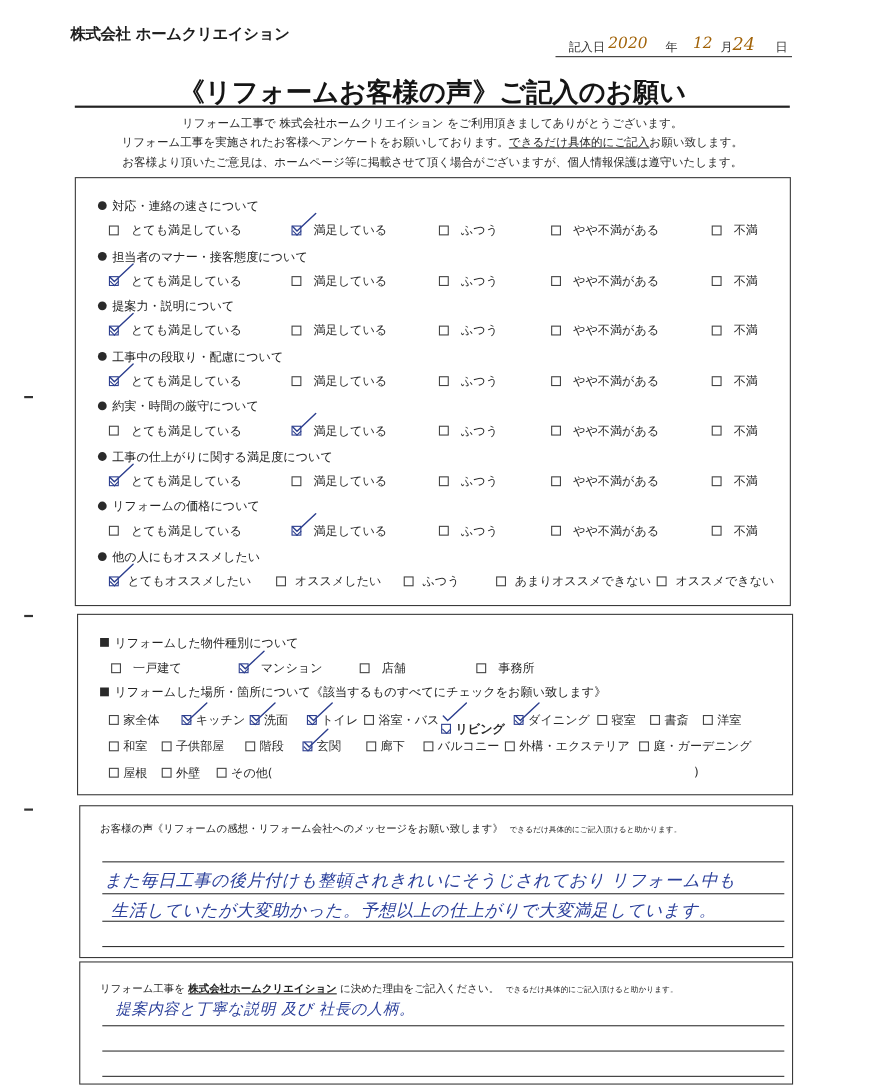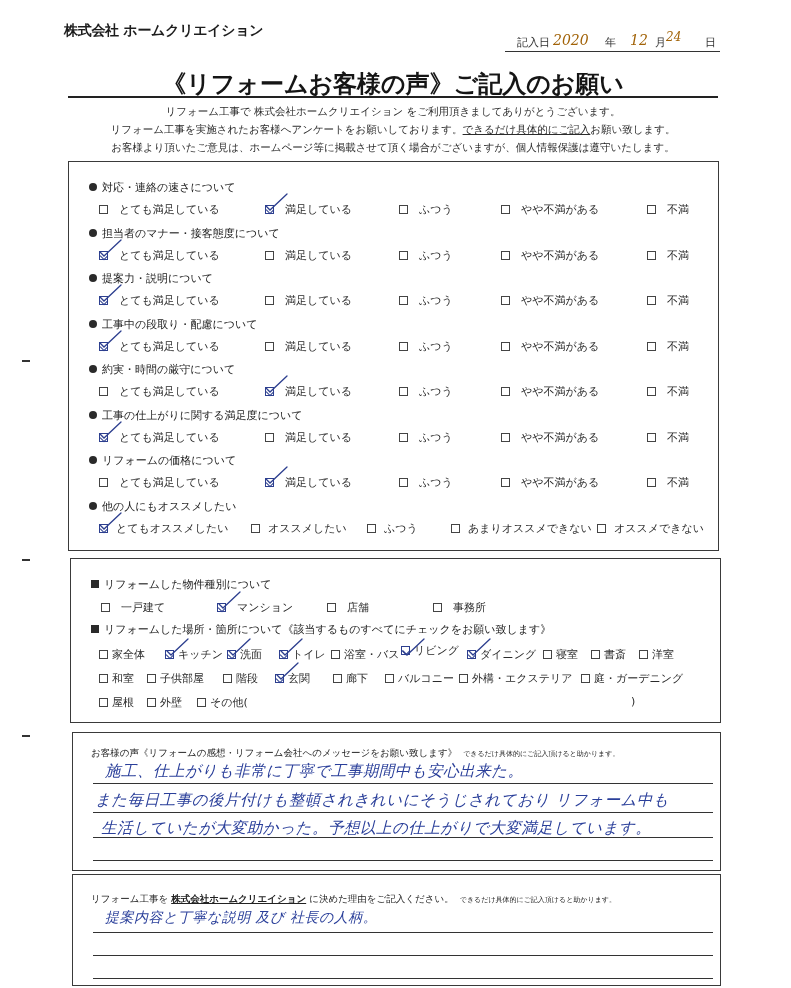--- a/index.html
+++ b/index.html
@@ -39,21 +39,21 @@
 <div class="mark" style="top:735px;"></div>
 
 <div class="abs company">株式会社 ホームクリエイション</div>
 
 <div class="abs date-row">
   <span style="left:12px;">記入日</span>
   <span class="hand" style="left:48px;top:0;font-size:14px;">2020</span>
   <span style="left:100px;">年</span>
   <span class="hand" style="left:125px;top:0;font-size:14px;">12</span>
   <span style="left:150px;">月</span>
-  <span class="hand" style="left:161px;top:-2px;font-size:12px;text-align:center;">24</span>
+  <span class="hand" style="left:161px;top:-2px;font-size:16px;text-align:center;">24</span>
   <span style="left:200px;">日</span>
 </div>
 
 <div class="abs title">《リフォームお客様の声》ご記入のお願い</div>
 <div class="abs title-rule"></div>
 
 <div class="abs intro" style="top:105px;">リフォーム工事で 株式会社ホームクリエイション をご利用頂きましてありがとうございます。</div>
 <div class="abs intro" style="top:123px;"><span>リフォーム工事を実施されたお客様へアンケートをお願いしております。</span><u>できるだけ具体的にご記入</u><span>お願い致します。</span></div>
 <div class="abs intro" style="top:141px;">お客様より頂いたご意見は、ホームページ等に掲載させて頂く場合がございますが、個人情報保護は遵守いたします。</div>
 
@@ -149,21 +149,21 @@
       </svg></div>
     <div class="opt" style="left: 156px; top: 88px;"><span class="cb tight checked"></span><span>洗面</span></div>
     <div class="tick" style="left: 155px; top: 78px;"><svg viewBox="0 0 26 20" width="26" height="20">
         <path d="M3 14 L7 18 L24 2" fill="none" stroke="#2d3f8f" stroke-width="1.3" stroke-linecap="round"></path>
       </svg></div>
     <div class="opt" style="left: 208px; top: 88px;"><span class="cb tight checked"></span><span>トイレ</span></div>
     <div class="tick" style="left: 207px; top: 78px;"><svg viewBox="0 0 26 20" width="26" height="20">
         <path d="M3 14 L7 18 L24 2" fill="none" stroke="#2d3f8f" stroke-width="1.3" stroke-linecap="round"></path>
       </svg></div>
     <div class="opt" style="left: 260px; top: 88px;"><span class="cb tight"></span><span>浴室・バス</span></div>
-    <div class="opt" style="left: 330px; top: 84px;"><span class="cb tight checked"></span><span>リビング</span></div>
+    <div class="opt" style="left: 330px; top: 96px; font-weight: bold;"><span class="cb tight checked"></span><span>リビング</span></div>
     <div class="tick" style="left: 329px; top: 78px;"><svg viewBox="0 0 26 20" width="26" height="20">
         <path d="M3 14 L7 18 L24 2" fill="none" stroke="#2d3f8f" stroke-width="1.3" stroke-linecap="round"></path>
       </svg></div>
     <div class="opt" style="left: 396px; top: 88px;"><span class="cb tight checked"></span><span>ダイニング</span></div>
     <div class="tick" style="left: 395px; top: 78px;"><svg viewBox="0 0 26 20" width="26" height="20">
         <path d="M3 14 L7 18 L24 2" fill="none" stroke="#2d3f8f" stroke-width="1.3" stroke-linecap="round"></path>
       </svg></div>
     <div class="opt" style="left: 472px; top: 88px;"><span class="cb tight"></span><span>寝室</span></div>
     <div class="opt" style="left: 520px; top: 88px;"><span class="cb tight"></span><span>書斎</span></div>
     <div class="opt" style="left: 568px; top: 88px;"><span class="cb tight"></span><span>洋室</span></div>
@@ -179,21 +179,20 @@
     <div class="opt" style="left: 388px; top: 112px;"><span class="cb tight"></span><span>外構・エクステリア</span></div>
     <div class="opt" style="left: 510px; top: 112px;"><span class="cb tight"></span><span>庭・ガーデニング</span></div>
     <div class="opt" style="left: 28px; top: 136px;"><span class="cb tight"></span><span>屋根</span></div>
     <div class="opt" style="left: 76px; top: 136px;"><span class="cb tight"></span><span>外壁</span></div>
     <div class="opt" style="left: 126px; top: 136px;"><span class="cb tight"></span><span>その他(</span></div>
     <div class="opt" style="left: 560px; top: 136px;">)</div>
   </div>
 
 <div class="frame" style="left:72px;top:732px;width:649px;height:139px;">
   <div class="msg-label" style="top:14px;"><span>お客様の声《リフォームの感想・リフォーム会社へのメッセージをお願い致します》</span><small>できるだけ具体的にご記入頂けると助かります。</small></div>
-  <div class="hw" style="left:32px;top:28px;">施工、仕上がりも非常に丁寧で工事期間中も安心出来た。</div>
   <div class="line" style="left:20px;top:50px;width:620px;"></div>
   <div class="hw" style="left:22px;top:57px;">また毎日工事の後片付けも整頓されきれいにそうじされており リフォーム中も</div>
   <div class="line" style="left:20px;top:79px;width:620px;"></div>
   <div class="hw" style="left:28px;top:85px;">生活していたが大変助かった。予想以上の仕上がりで大変満足しています。</div>
   <div class="line" style="left:20px;top:104px;width:620px;"></div>
   <div class="line" style="left:20px;top:127px;width:620px;"></div>
 </div>
 
 <div class="frame" style="left:72px;top:874px;width:649px;height:112px;">
   <div class="msg-label" style="top:18px;"><span>リフォーム工事を</span> <u>株式会社ホームクリエイション</u> <span>に決めた理由をご記入ください。</span><small>できるだけ具体的にご記入頂けると助かります。</small></div>

